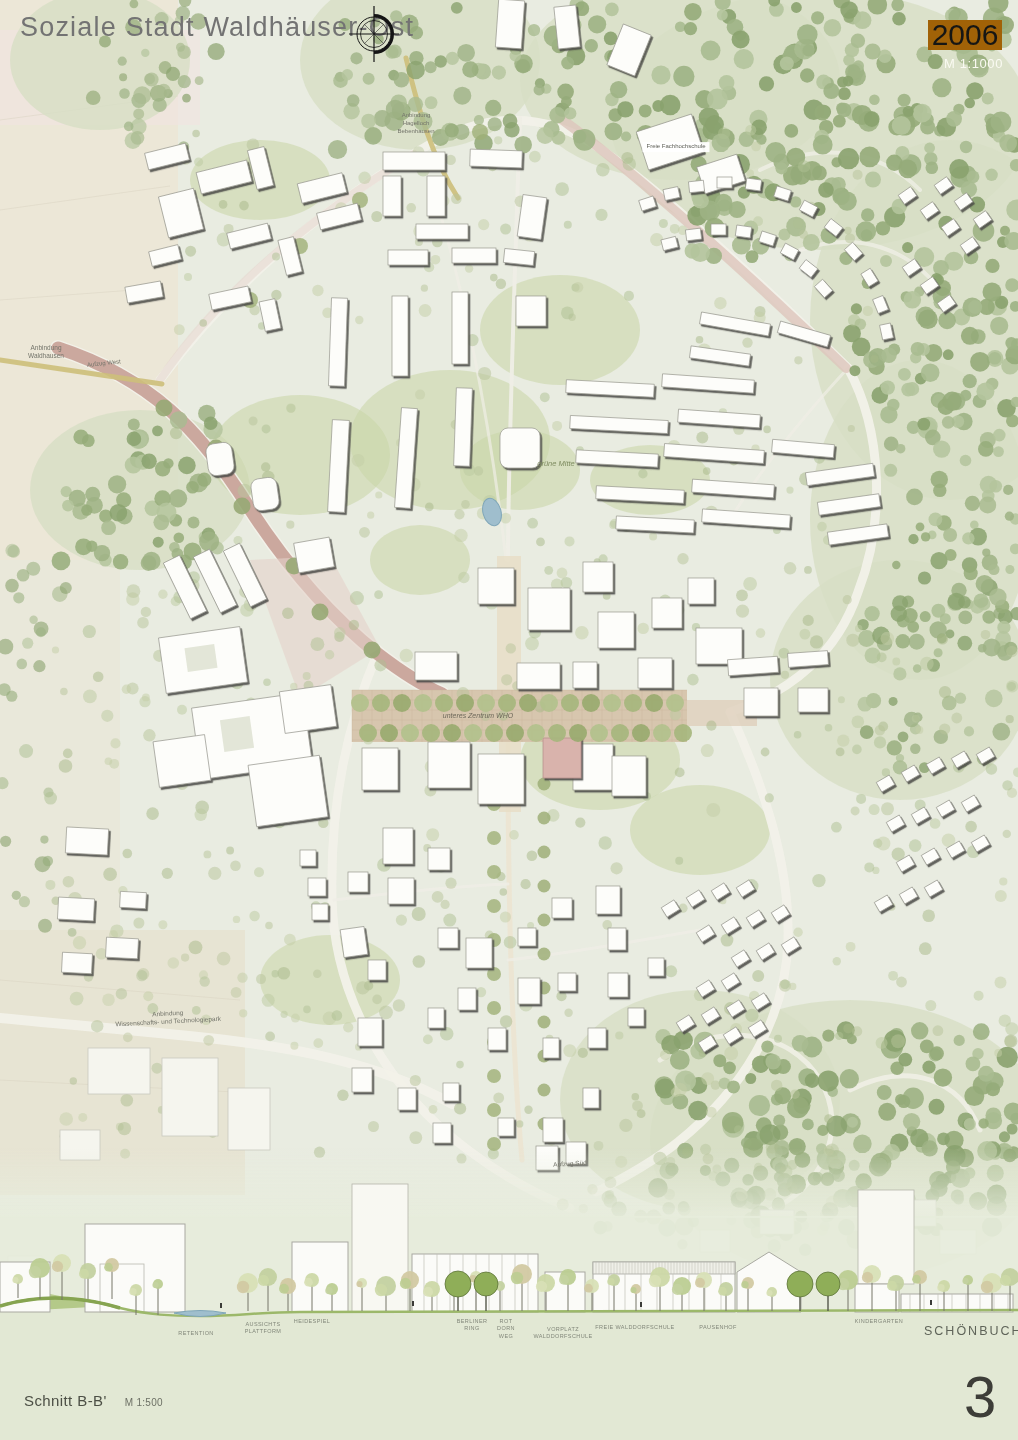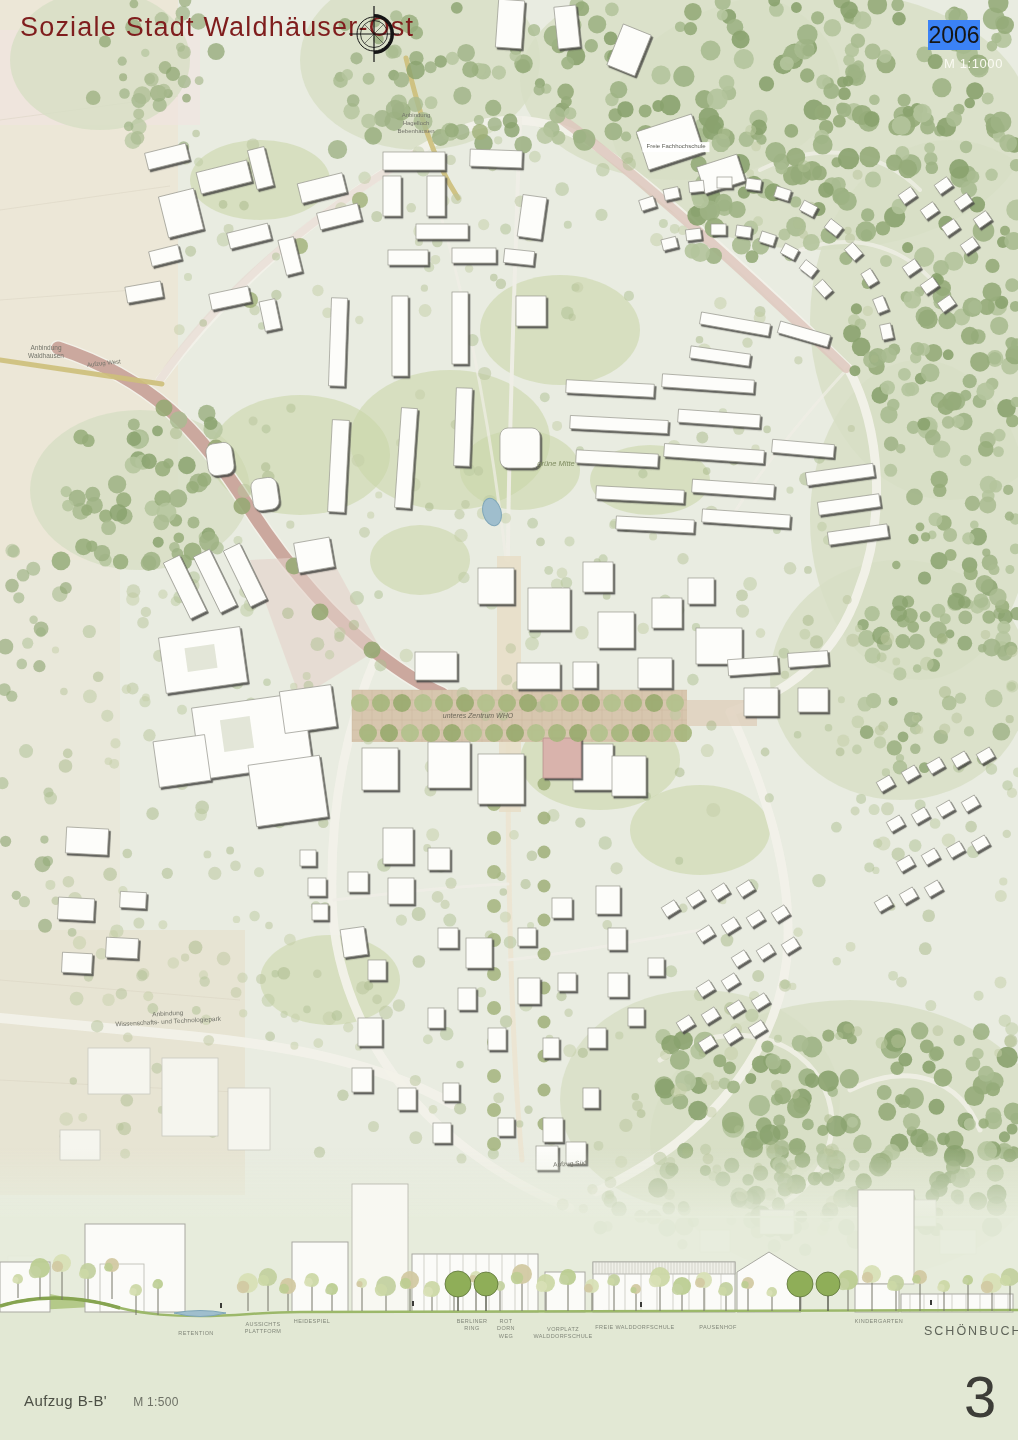--- a/index.html
+++ b/index.html
@@ -1,26 +1,26 @@
 <!DOCTYPE html>
 <html><head>
 <meta charset="utf-8">
 <style>
   html,body{margin:0;padding:0;background:#cfcfc8}
   .canvas{position:relative;width:1018px;height:1440px;overflow:hidden;
     background:#e9ece1;font-family:"Liberation Sans",sans-serif;color:#2f2f2b}
   .abs{position:absolute}
   #map-svg{position:absolute;left:0;top:0}
-  #title{left:20px;top:12px;font-size:27px;font-weight:300;letter-spacing:1.2px;color:#7f1d1d}
+  #title{left:20px;top:12px;font-size:27px;font-weight:300;letter-spacing:1.2px;color:#737373}
   #compass{left:346px;top:6px}
-  #year{left:928px;top:20px;width:52px;height:30px;background:#3b82f6;
-    display:flex;align-items:center;justify-content:center;font-size:23px;color:#161614}
+  #year{left:928px;top:20px;width:74px;height:30px;background:#a16207;
+    display:flex;align-items:center;justify-content:center;font-size:30px;color:#161614}
   #scale{left:944px;top:56px;font-size:13px;color:#fafaf2;letter-spacing:.6px}
   #schnitt{left:24px;top:1392px;font-size:15px;font-weight:300;color:#4c4f45;letter-spacing:.4px}
-  #schnitt .sc{font-size:12px;color:#6d7065;margin-left:26px;letter-spacing:.3px}
+  #schnitt .sc{font-size:10px;color:#6d7065;margin-left:18px;letter-spacing:.3px}
   #region{left:924px;top:1324px;font-size:12.5px;letter-spacing:2px;color:#5f6459}
   #pagenum{left:964px;top:1368px;font-size:58px;font-weight:300;color:#3d3d38;line-height:1}
   .map-label{position:absolute;transform:translate(-50%,-50%);text-align:center;
     color:#73746a;line-height:1.3;white-space:pre-line;pointer-events:none}
   .map-label.bg{background:rgba(255,255,255,.94);padding:1px 4px;color:#5d5e55}
   .map-label.it{font-style:italic}
   .section-label{position:absolute;transform:translate(-50%,0);text-align:center;
     font-size:5.5px;letter-spacing:.4px;color:#82877a;line-height:1.35;white-space:pre-line;pointer-events:none}
   #labels,#slabels{position:absolute;left:0;top:0;width:1018px;height:1440px;pointer-events:none}
 </style>
@@ -2090,18 +2090,18 @@
     <line x1="28" y1="0" x2="28" y2="56" stroke="#141414" stroke-width="1.2"></line>
     <line x1="3" y1="28" x2="53" y2="28" stroke="#141414" stroke-width="1.2"></line>
     <line x1="18.5" y1="18.5" x2="37.5" y2="37.5" stroke="#141414" stroke-width="0.5"></line>
     <line x1="37.5" y1="18.5" x2="18.5" y2="37.5" stroke="#141414" stroke-width="0.5"></line>
   </svg>
 
   <div class="abs" id="year">2006</div>
   <div class="abs" id="scale">M 1:1000</div>
 
   <div class="abs" id="schnitt">
-    <span>Aufzug B-B'</span><span class="sc">M 1:500</span>
+    <span>Schnitt B-B'</span><span class="sc">M 1:500</span>
   </div>
 
   <div class="abs" id="region">SCHÖNBUCH</div>
   <div class="abs" id="pagenum">3</div>
 </div>
 
 </body></html>

